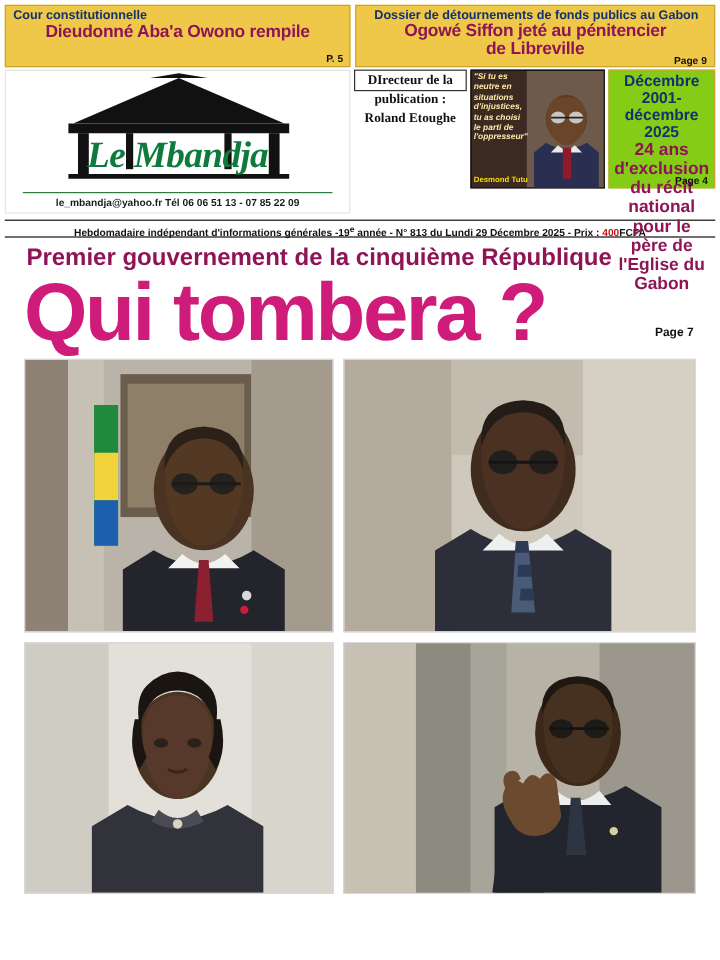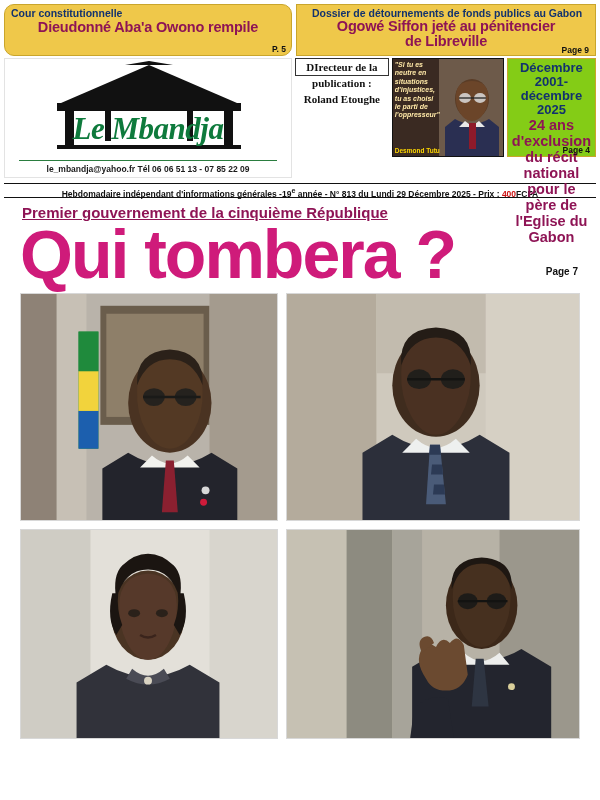--- a/index.html
+++ b/index.html
@@ -27,21 +27,21 @@
     height: 56px;
     padding: 4px 4px 0 4px;
     gap: 4px;
   }
   .teaser {
     background: #efc84a;
     border: 1px solid #c9a52c;
     position: relative;
     padding: 2px 4px;
   }
-  .teaser.left { width: 288px; border-radius: 10px; }
+  .teaser.left { width: 288px; }
   .teaser.right { width: 300px; background: #efc84a; }
 
   .teaser-kicker {
     font-size: 10.5px;
     font-weight: bold;
     color: #12326e;
     line-height: 12px;
     padding-left: 2px;
   }
   .teaser-head {
@@ -207,24 +207,23 @@
     font-size: 8.5px;
     font-weight: bold;
     line-height: 14px;
     color: #111;
   }
   .strapline .price-red { color: #cc1111; }
 
   
   .kicker-main {
     margin: 6px 0 0 22px;
-    font-size: 15px;
+    font-size: 20px;
     font-weight: bold;
     color: #8e1455;
-    text-decoration: underline;
   }
   .headline-wrap {
     position: relative;
     height: 68px;
     margin-top: -2px;
   }
   .headline {
     font-family: "Liberation Sans", sans-serif;
     font-weight: bold;
     font-size: 68px;

